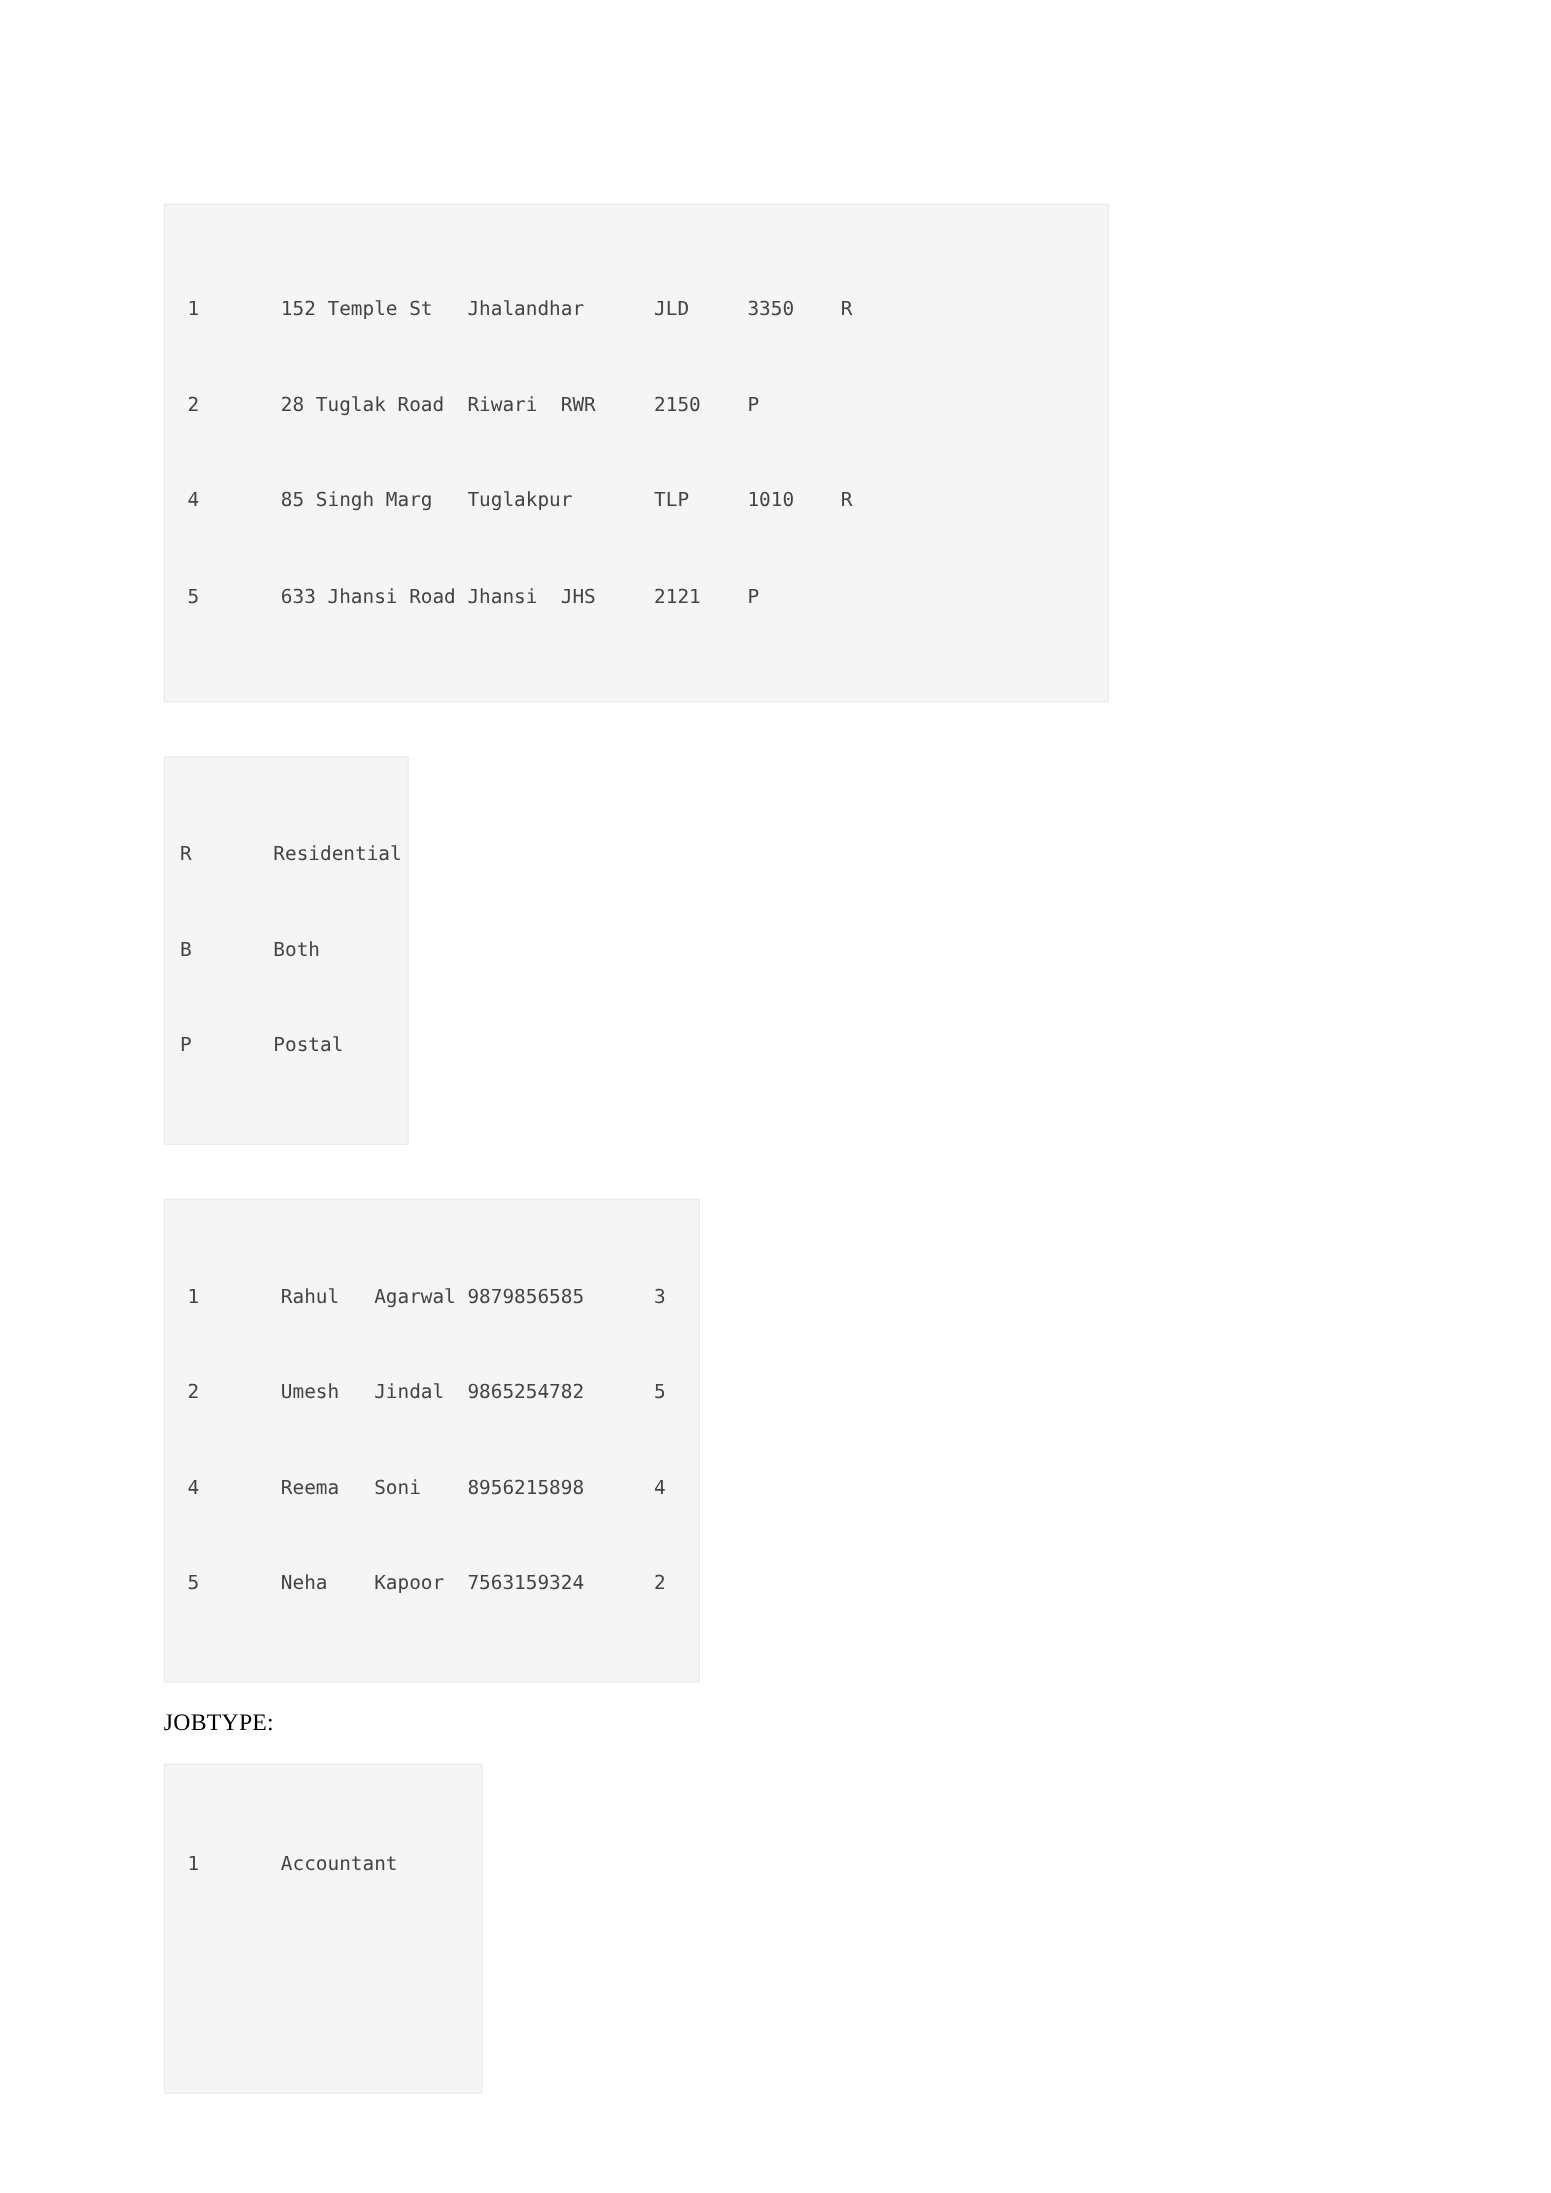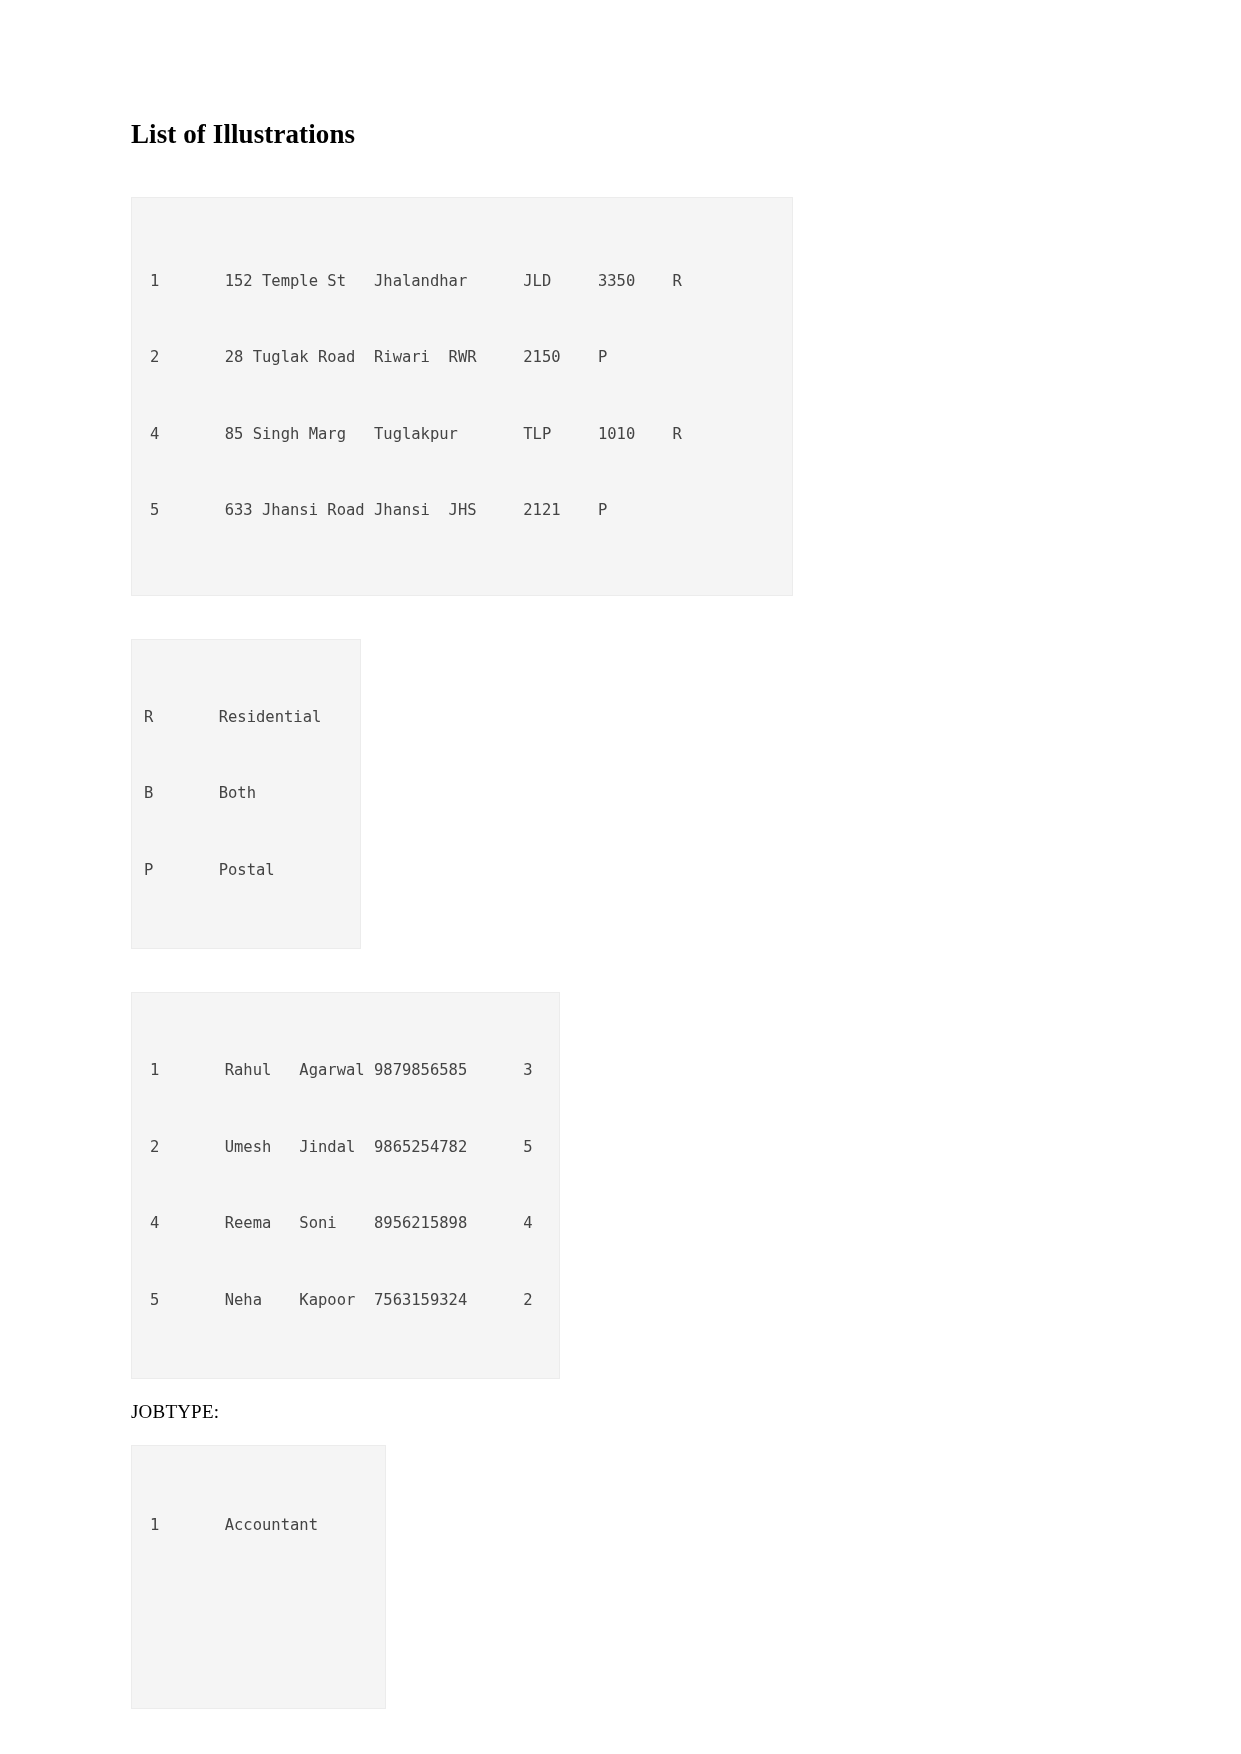--- a/index.html
+++ b/index.html
@@ -52,29 +52,29 @@
     color: #444444;
     white-space: pre;
   }
   .code-panel .row {
     display: block;
     white-space: pre;
   }
 
   
   #panel-address {
-    width: 662px;
+    width: 756px;
     padding: 20px 0 20px 18px;
     font-size: 15.5px;
     line-height: 25.5px;
     letter-spacing: 0px;
   }
   
   #panel-addresstype {
-    width: 230px;
+    width: 196px;
     padding: 14px 0 14px 12px;
     font-size: 15.5px;
     line-height: 25.5px;
   }
   
   #panel-customer {
     width: 429px;
     padding: 14px 0 14px 18px;
     font-size: 15.5px;
     line-height: 25.5px;
@@ -86,21 +86,20 @@
     font-size: 15.5px;
     line-height: 25.5px;
   }
 </style>
 </head>
 <body>
 
 <div class="page">
   <div class="content">
 
-    <h1 class="doc-title">List of Illustrations</h1>
 
     <div class="spacer-after-title"></div>
 
     
     <div class="spacer-label-to-table"></div>
     <div class="code-panel" id="panel-address">
       <span class="row">1       152 Temple St   Jhalandhar      JLD     3350    R</span>
       <span class="row">2       28 Tuglak Road  Riwari  RWR     2150    P</span>
       <span class="row">4       85 Singh Marg   Tuglakpur       TLP     1010    R</span>
       <span class="row">5       633 Jhansi Road Jhansi  JHS     2121    P</span>

